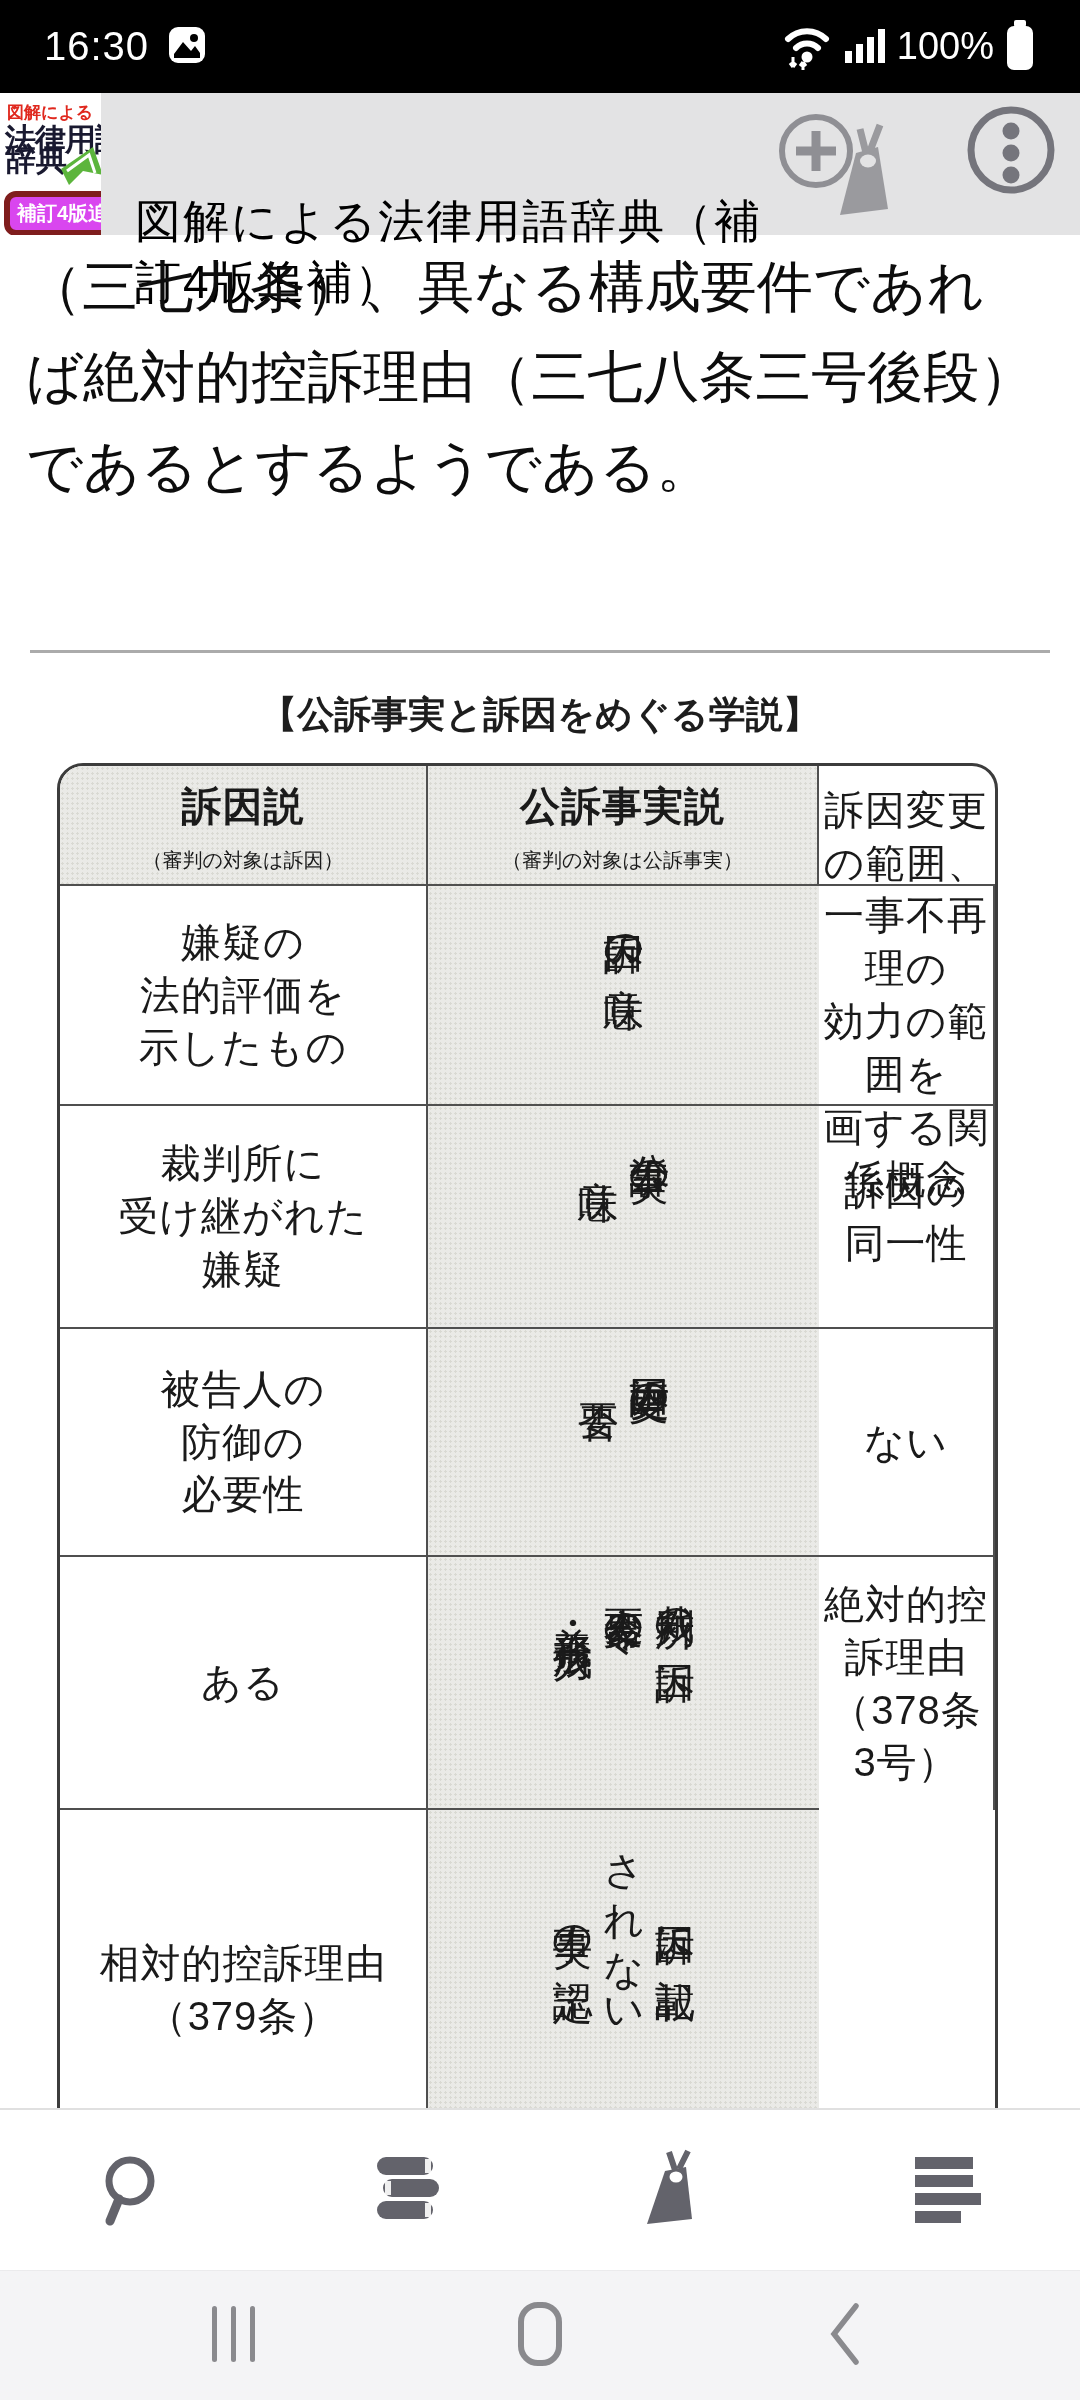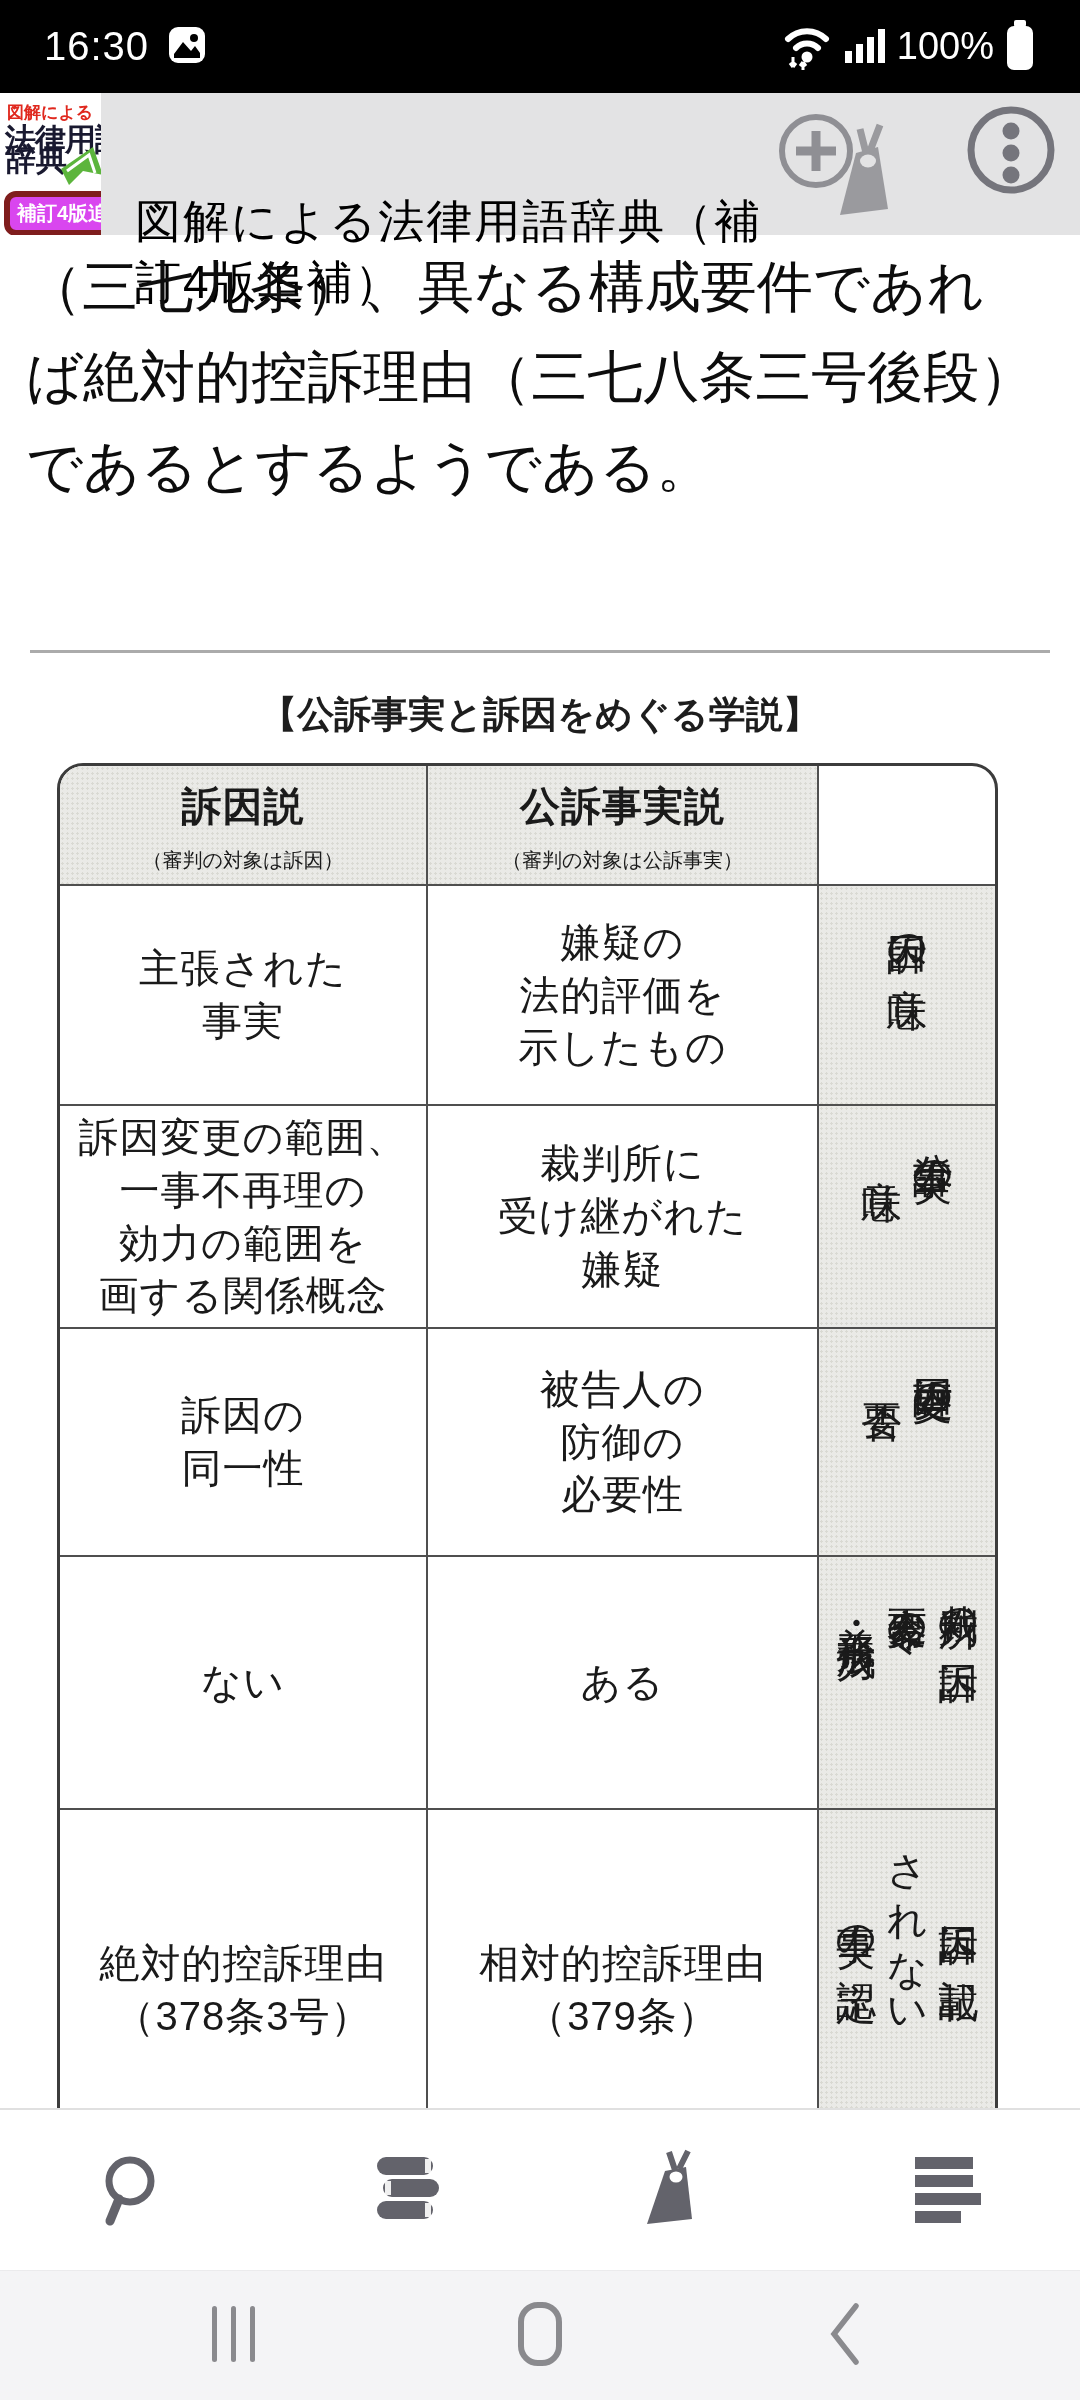--- a/index.html
+++ b/index.html
@@ -184,22 +184,20 @@
   <div class="cell hcell shade">
     <div class="hmain">訴因説</div>
     <div class="hsub">（審判の対象は訴因）</div>
   </div>
   <div class="cell hcell shade">
     <div class="hmain">公訴事実説</div>
     <div class="hsub">（審判の対象は公訴事実）</div>
   </div>
   <div class="cell last-col"></div>
 
-  <div class="cell">主張された
-事実</div>
   <div class="cell">嫌疑の
 法的評価を
 示したもの</div>
   <div class="cell last-col vcell shade">
     <div class="vtext">訴因の意味</div>
   </div>
 
   <div class="cell">訴因変更の範囲、
 一事不再理の
 効力の範囲を

